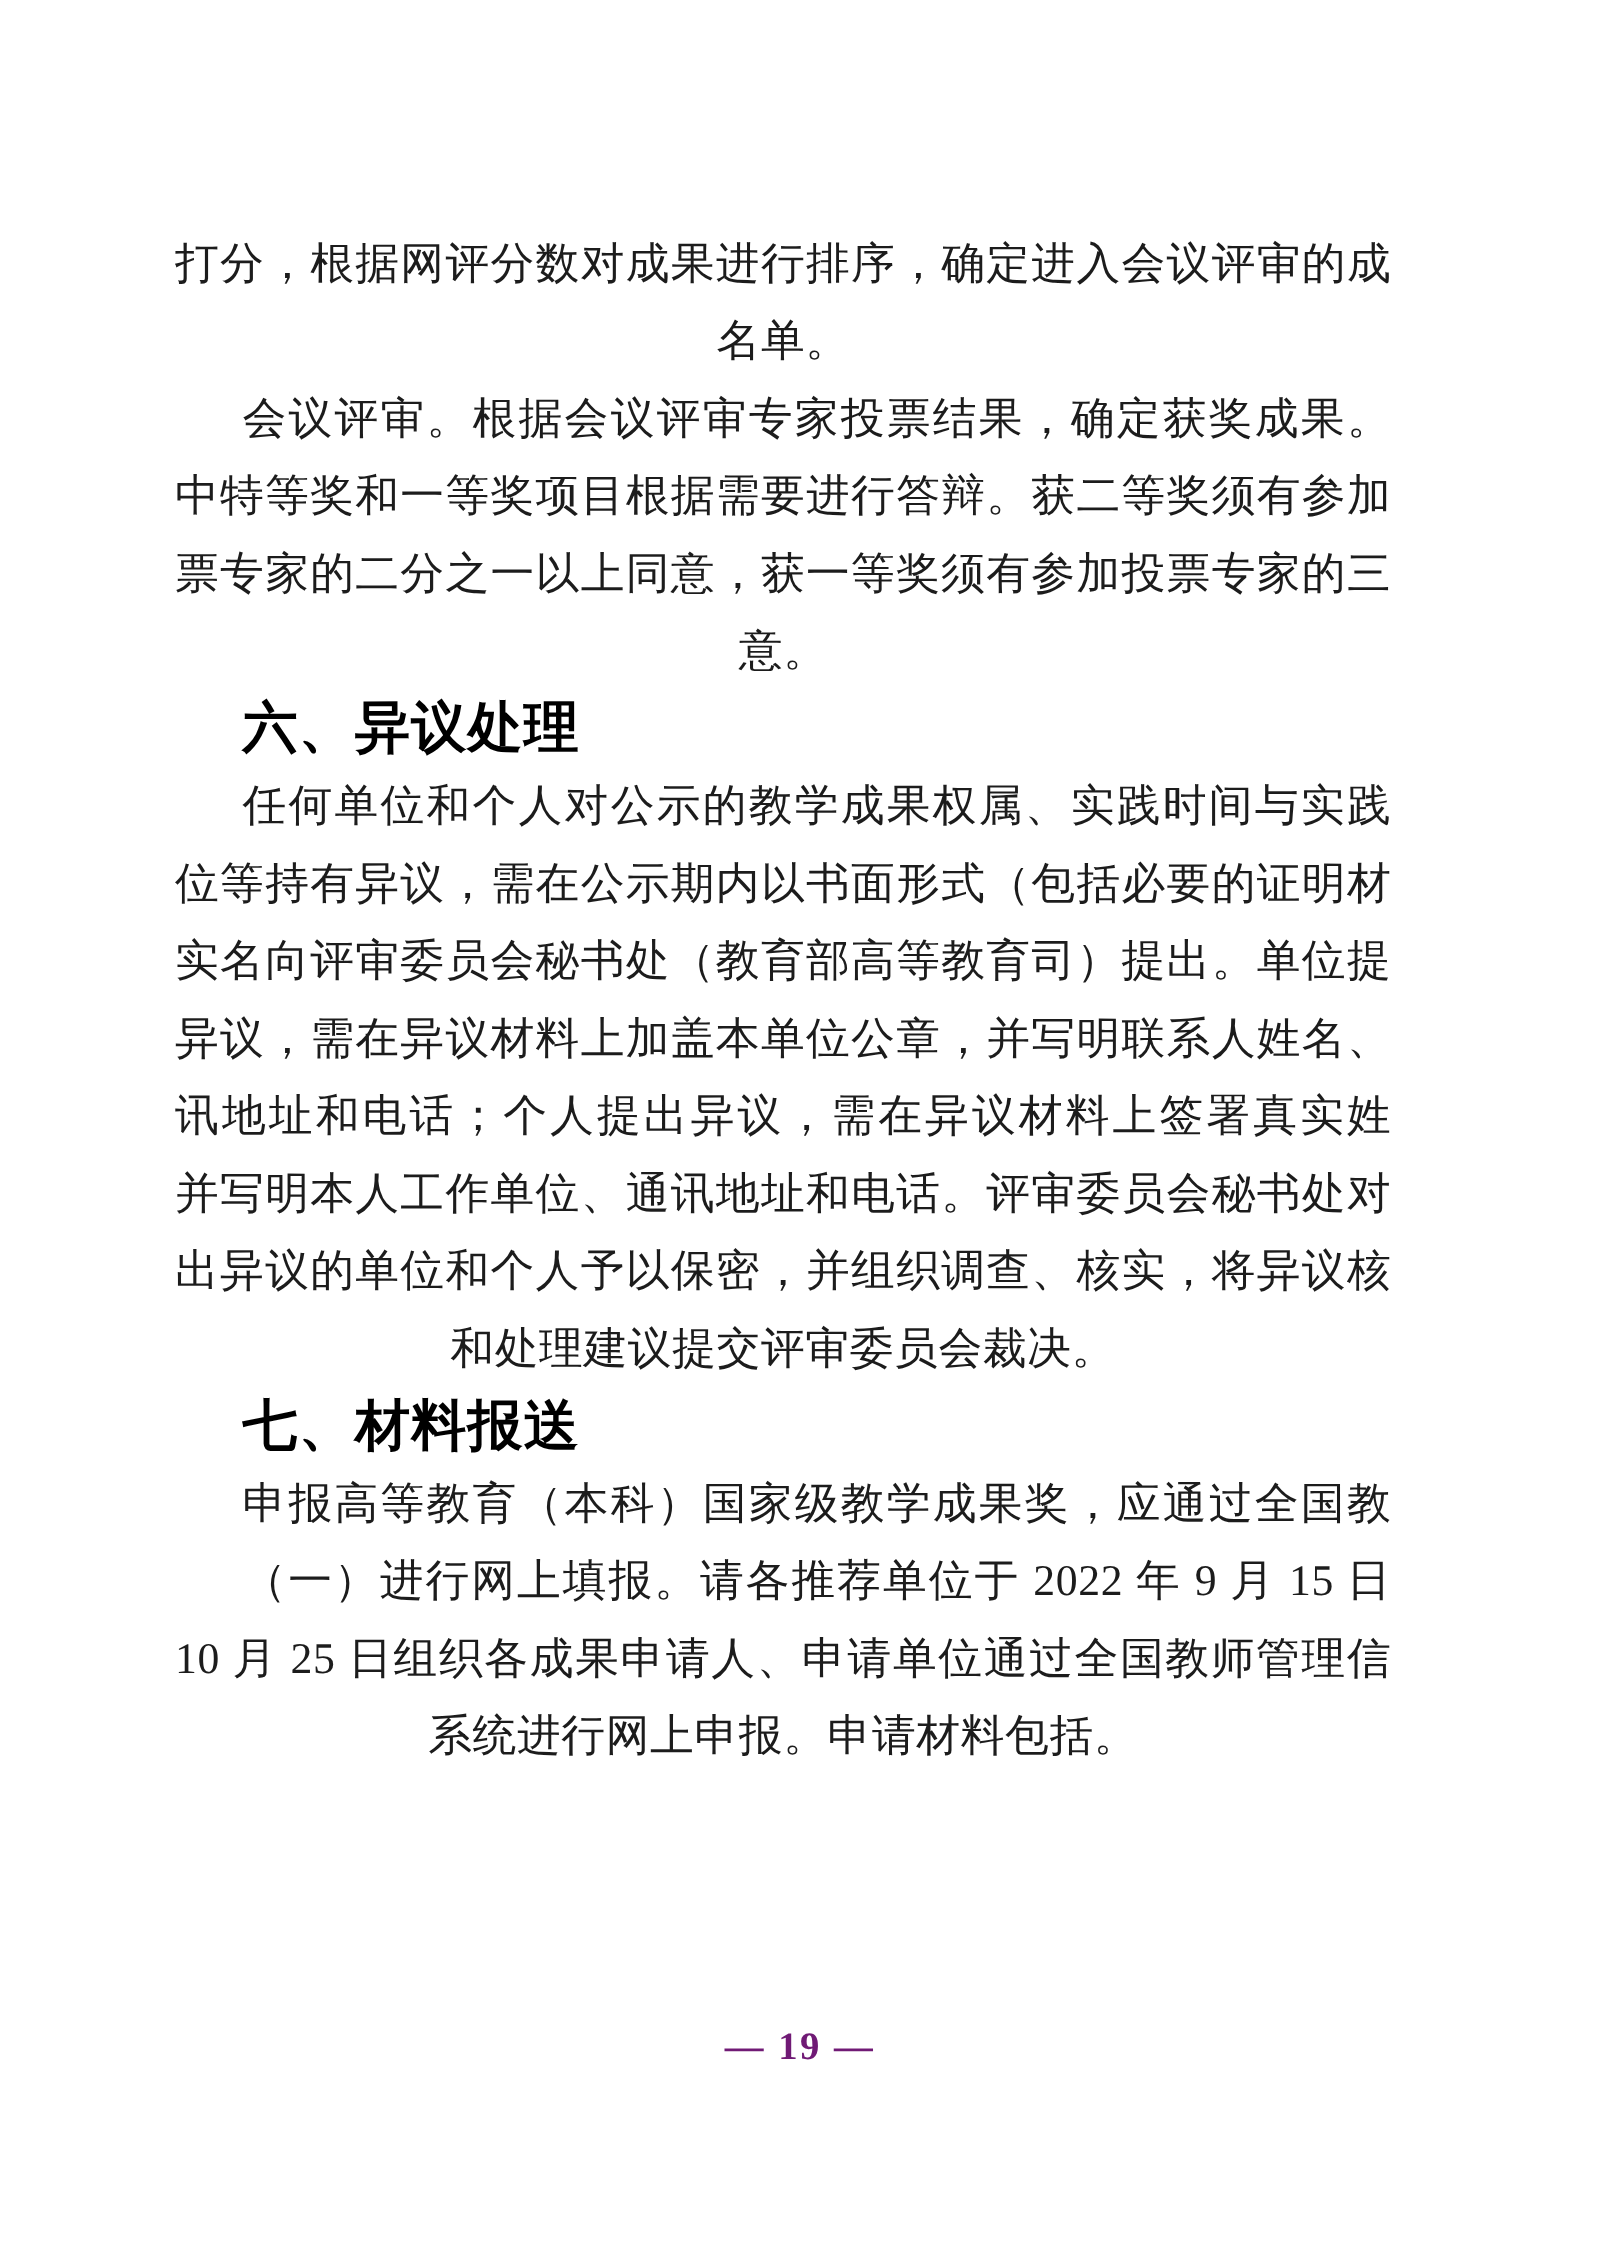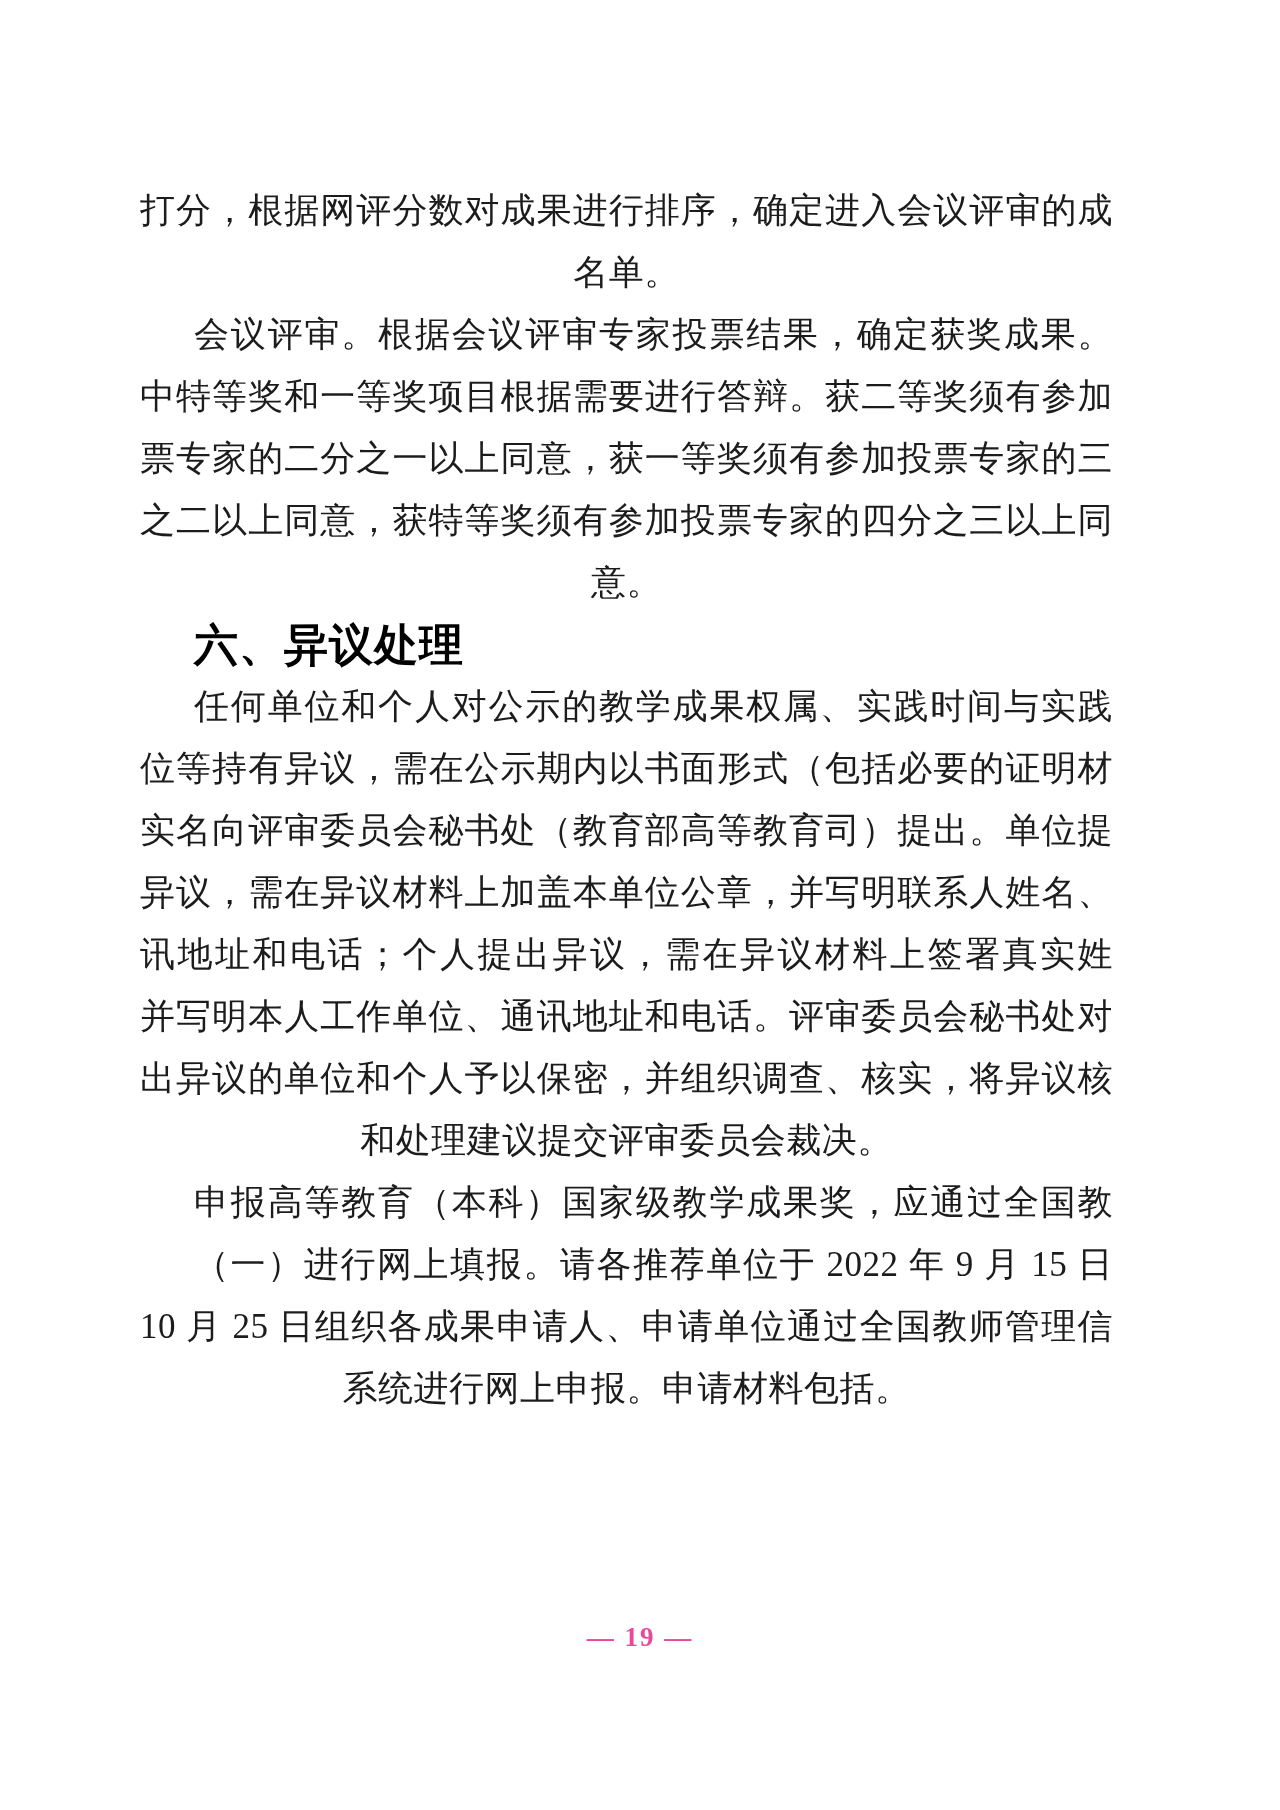--- a/index.html
+++ b/index.html
@@ -55,52 +55,52 @@
   .footer {
     position: absolute;
     top: 1612px;
     left: 0;
     width: 100%;
     height: 50px;
     line-height: 50px;
     text-align: center;
     font-family: "Liberation Serif", "DejaVu Serif", serif;
     font-weight: 700;
-    font-size: 27px;
-    color: #ec4899;
+    font-size: 31px;
+    color: #701a75;
     letter-spacing: 2px;
   }
 </style>
 </head>
 <body>
 
 <div class="page">
   <main class="content" id="doc-blocks">
       <div class="para">
         <div class="line stretch">打分，根据网评分数对成果进行排序，确定进入会议评审的成果</div>
         <div class="line">名单。</div>
       </div>
       <div class="para">
         <div class="line indent stretch">会议评审。根据会议评审专家投票结果，确定获奖成果。其</div>
         <div class="line stretch">中特等奖和一等奖项目根据需要进行答辩。获二等奖须有参加投</div>
         <div class="line stretch">票专家的二分之一以上同意，获一等奖须有参加投票专家的三分</div>
-        <div class="line stretch">之二以上同意，获特等奖须有参加投票专家的四分之三以上同</div>
         <div class="line">意。</div>
       </div>
       <div class="heading">六、异议处理</div>
       <div class="para">
         <div class="line indent stretch">任何单位和个人对公示的教学成果权属、实践时间与实践单</div>
         <div class="line stretch">位等持有异议，需在公示期内以书面形式（包括必要的证明材料）</div>
         <div class="line stretch">实名向评审委员会秘书处（教育部高等教育司）提出。单位提出</div>
         <div class="line stretch">异议，需在异议材料上加盖本单位公章，并写明联系人姓名、通</div>
         <div class="line stretch">讯地址和电话；个人提出异议，需在异议材料上签署真实姓名，</div>
         <div class="line stretch">并写明本人工作单位、通讯地址和电话。评审委员会秘书处对提</div>
         <div class="line stretch">出异议的单位和个人予以保密，并组织调查、核实，将异议核实</div>
         <div class="line">和处理建议提交评审委员会裁决。</div>
       </div>
+      <div class="heading">七、材料报送</div>
       <div class="para">
         <div class="line indent stretch">申报高等教育（本科）国家级教学成果奖，应通过全国教师</div>
       </div>
       <div class="para">
         <div class="line indent stretch">（一）进行网上填报。请各推荐单位于 2022 年 9 月 15 日至</div>
         <div class="line stretch">10 月 25 日组织各成果申请人、申请单位通过全国教师管理信息</div>
         <div class="line">系统进行网上申报。申请材料包括。</div>
       </div>
     </main>
   <footer class="footer">— 19 —</footer>

